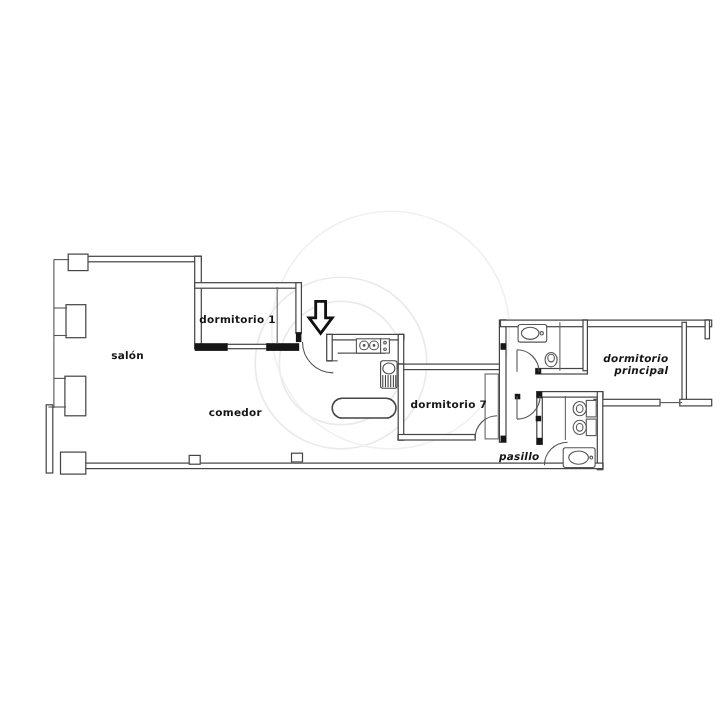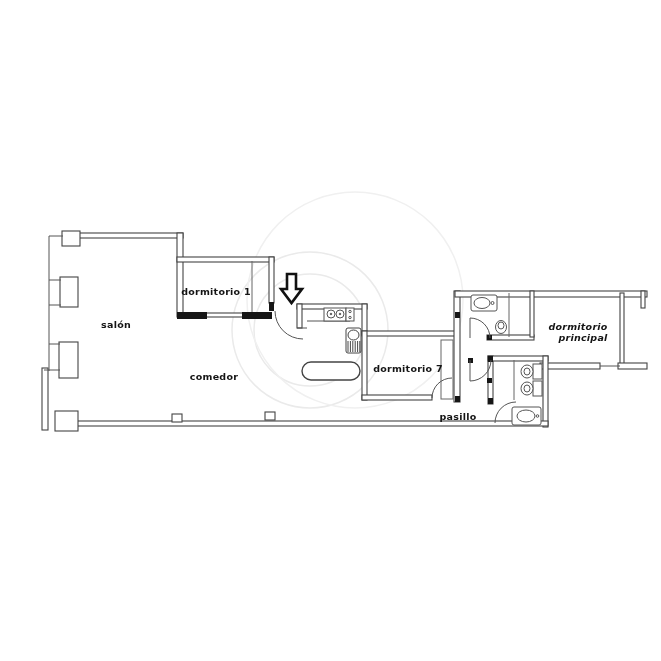--- a/index.html
+++ b/index.html
@@ -193,20 +193,20 @@
   </svg>
 
   <div class="room-label" style="left:116px;top:324px;">salón</div>
 
   <div class="room-label" style="left:216px;top:291px;">dormitorio 1</div>
 
   <div class="room-label" style="left:214px;top:376px;">comedor</div>
 
   <div class="room-label" style="left:408px;top:368px;">dormitorio 7</div>
 
-  <div class="room-label" style="left:458px;top:416px;">pasillo</div>
+  <div class="room-label" style="left:472px;top:416px;font-style:italic;">pasillo</div>
 
   <div class="room-label two-line" style="left:578px;top:332px;">
     <div>dormitorio</div>
     <div>principal</div>
   </div>
 
 </div>
 
 </body></html>

